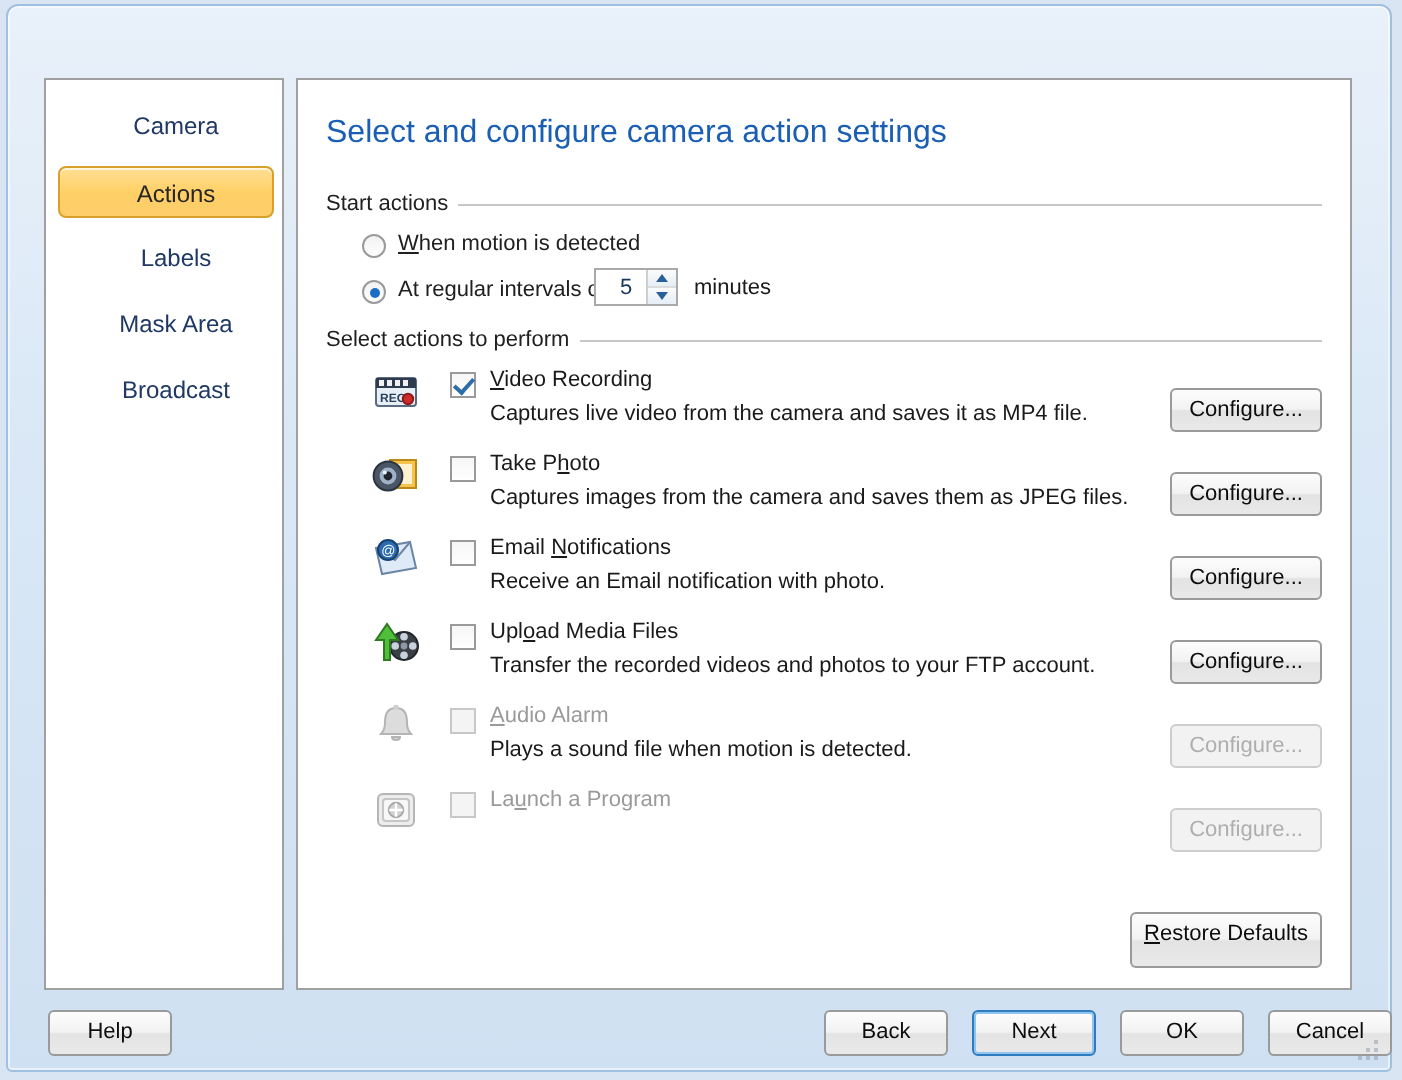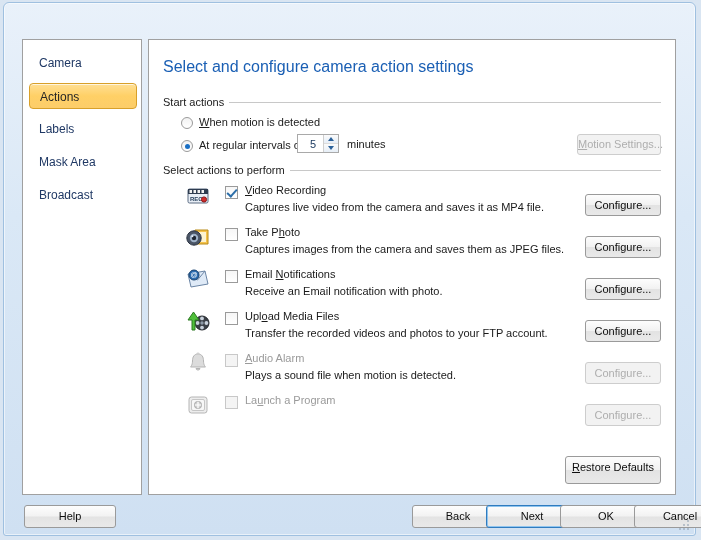--- a/index.html
+++ b/index.html
@@ -87,20 +87,21 @@
     position: absolute;
     left: 6px;
     width: 108px; height: 26px;
     font-size: 12px;
     color: #1f3864;
     line-height: 26px;
     padding-left: 10px;
     box-sizing: border-box;
     border-radius: 4px;
     cursor: pointer;
+    text-align: center;
   }
   .side-item.selected {
     background: linear-gradient(to bottom, #ffdf94 0%, #ffd066 50%, #fccd6a 100%);
     border: 1px solid #d8a02a;
     color: #262626;
     box-shadow: inset 0 1px 0 rgba(255,255,255,0.7);
   }
 
   
   .content-title {
@@ -272,21 +273,21 @@
     cursor: default;
   }
   .btn.default {
     border: 1px solid #2f7bbf;
     box-shadow: 0 0 0 1px #8fc4ee inset;
   }
 
   .configure-btn { width: 76px; height: 22px; line-height: 20px; right: 0; }
 
   
-  .footer-btn { width: 92px; height: 23px; line-height: 21px; top: 0; }
+  .footer-btn { width: 62px; height: 23px; line-height: 21px; top: 0; }
 
   .grip {
     position: absolute;
     right: 4px; bottom: 3px;
     width: 12px; height: 12px;
     opacity: 0.5;
   }
   .grip i {
     position: absolute;
     width: 2px; height: 2px;
@@ -327,21 +328,20 @@
 
       <div class="spin-wrap" style="left:148px; top:94px;">
         <input class="spin-val" type="text" value="5" style="">
         <div class="spin-btns">
           <div class="spin-up"></div>
           <div class="spin-dn"></div>
         </div>
       </div>
       <div style="position:absolute; left:198px; top:98px; font-size:11px; color:#1a1a1a;">minutes</div>
 
-      <div class="btn disabled" style="left:428px; top:94px; width:84px; height:21px; line-height:19px;"><u>M</u>otion Settings...</div>
 
       <div class="group-label" style="left:14px; top:124px;">Select actions to perform</div>
       <div class="group-line" style="left:128px; top:130px; width:384px;"></div>
 
       <div id="actions-list" style="position:absolute; left:14px; top:142px; width:498px; height:254px;">
           <div class="action-row" style="top: 0px; height: 40px;">
             <span class="act-icon"><svg viewBox="0 0 26 26" width="26" height="26">
                 <rect x="3" y="7" width="20" height="14" rx="1.5" fill="#e8eef6" stroke="#5a6b80"></rect>
                 <path d="M3 7 L23 7 L23 12 L3 12 Z" fill="#2e3c50"></path>
                 <g fill="#f2f2f2">

